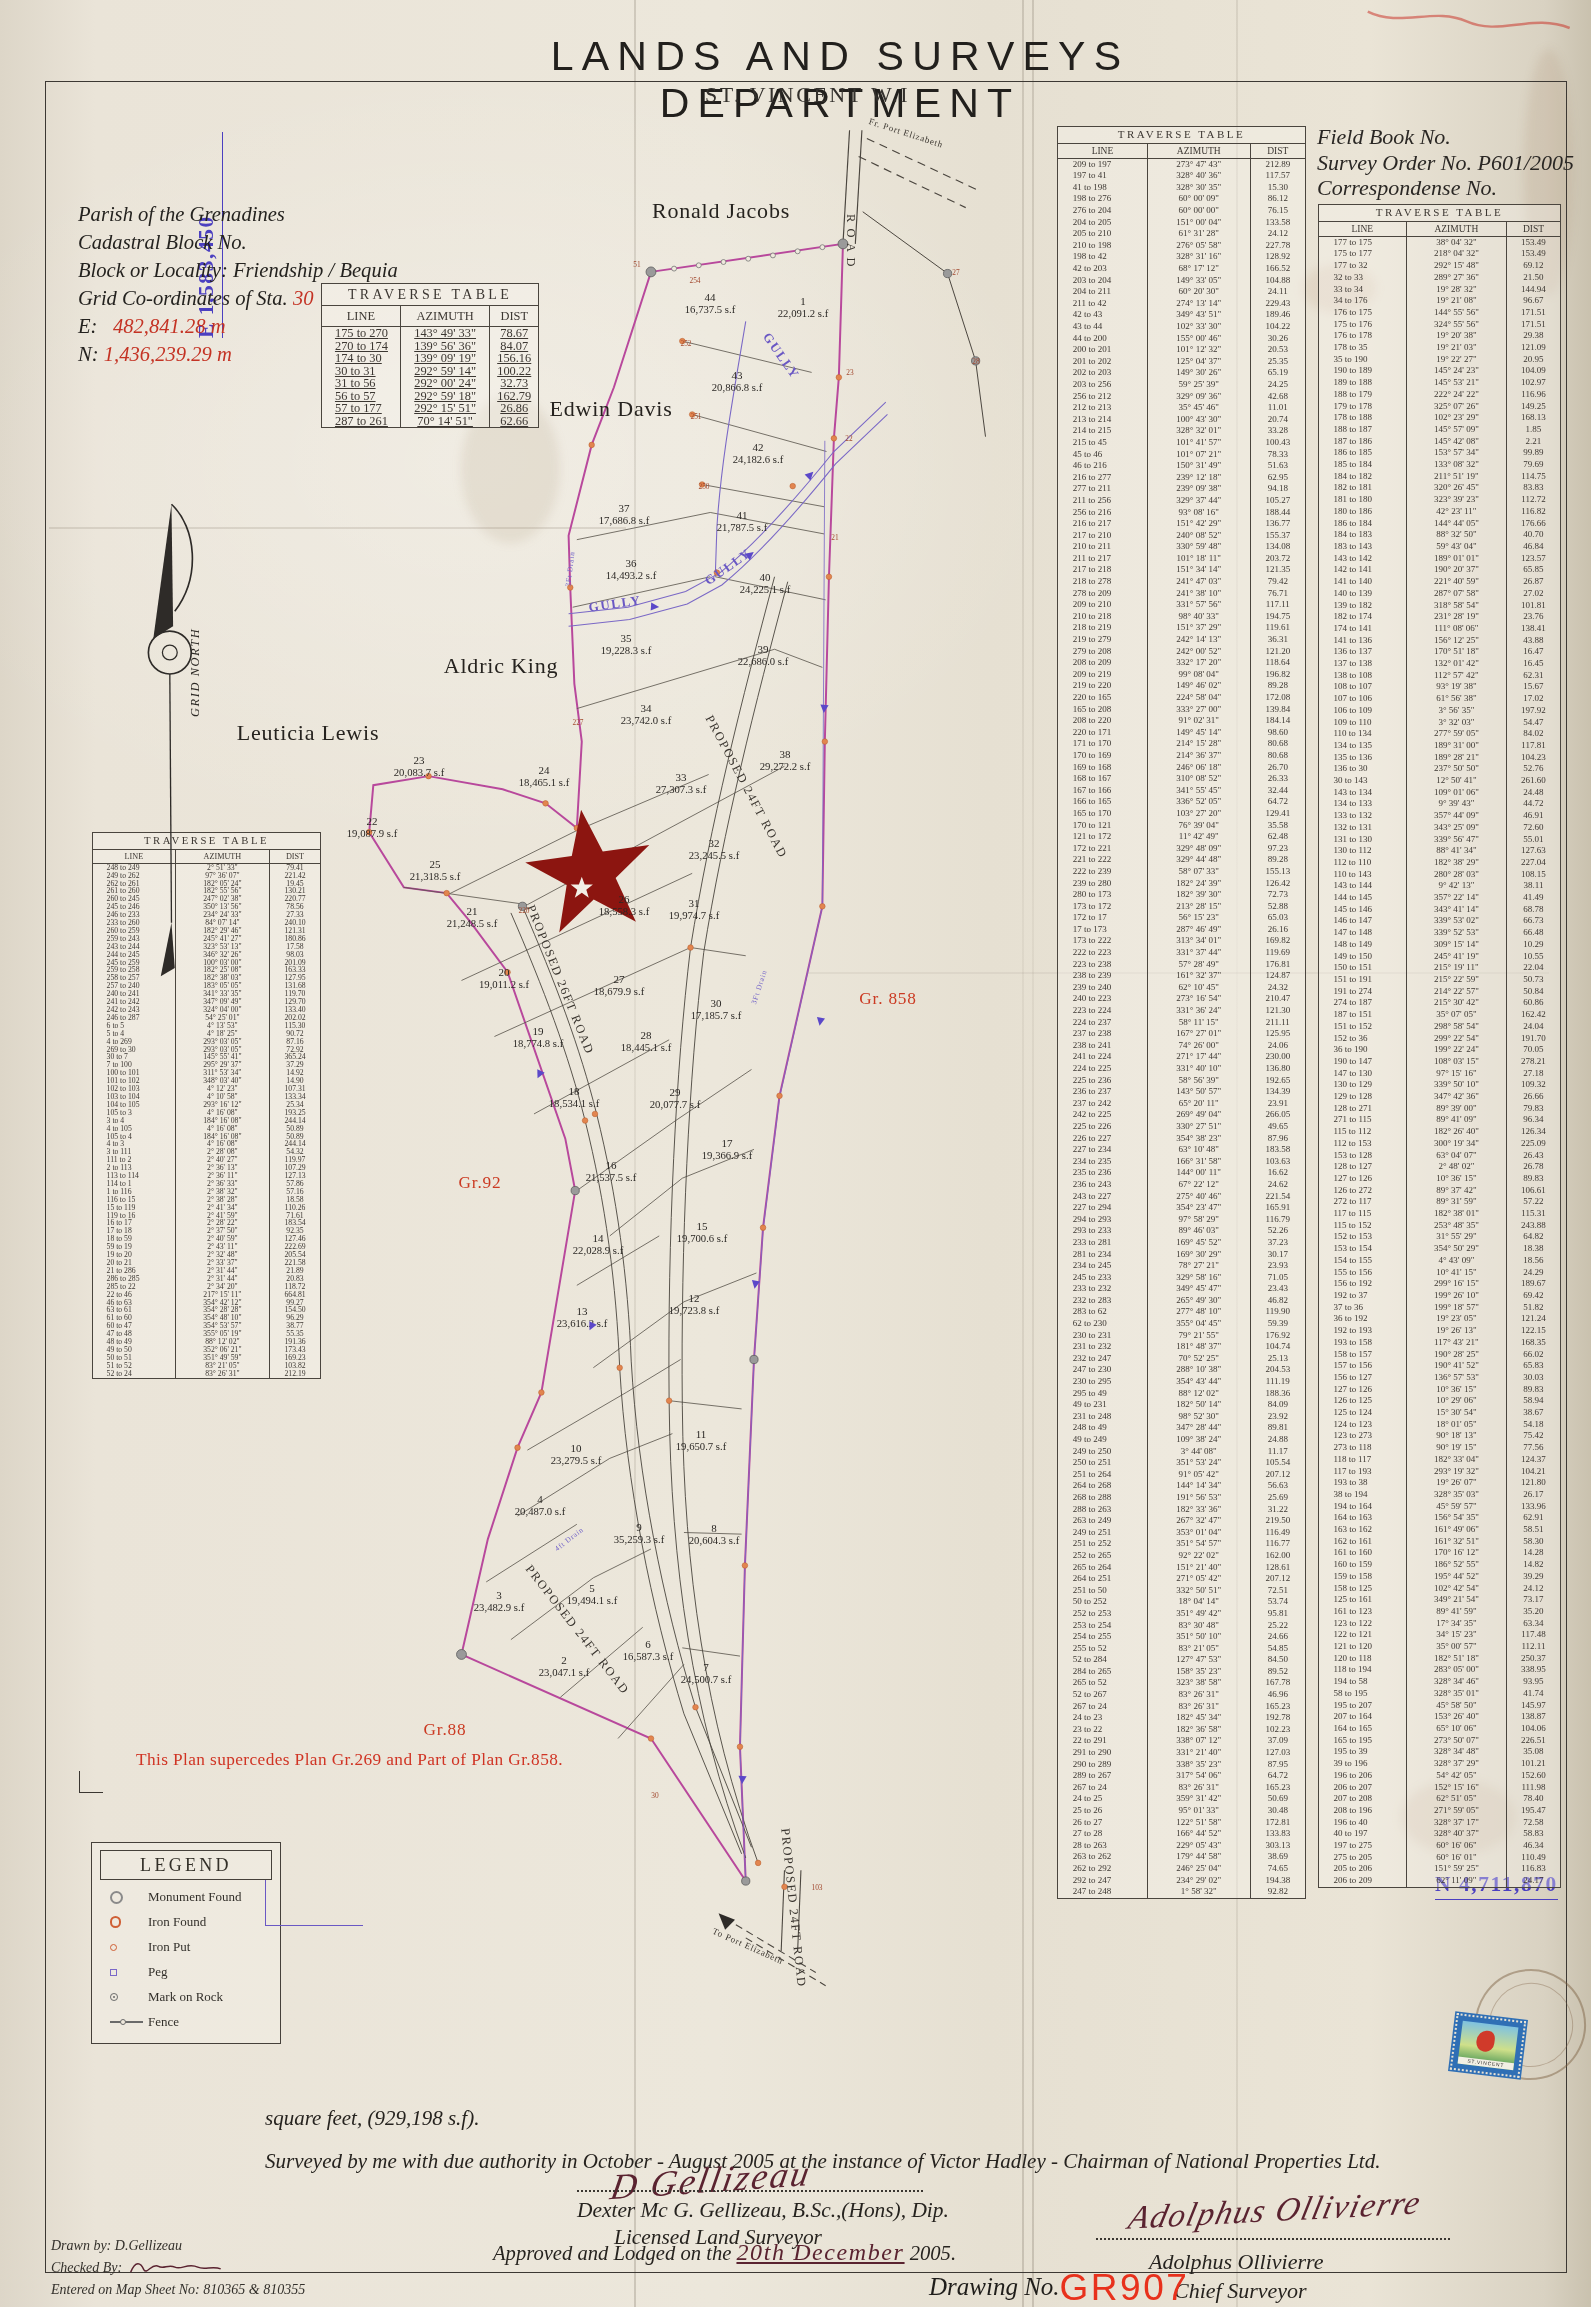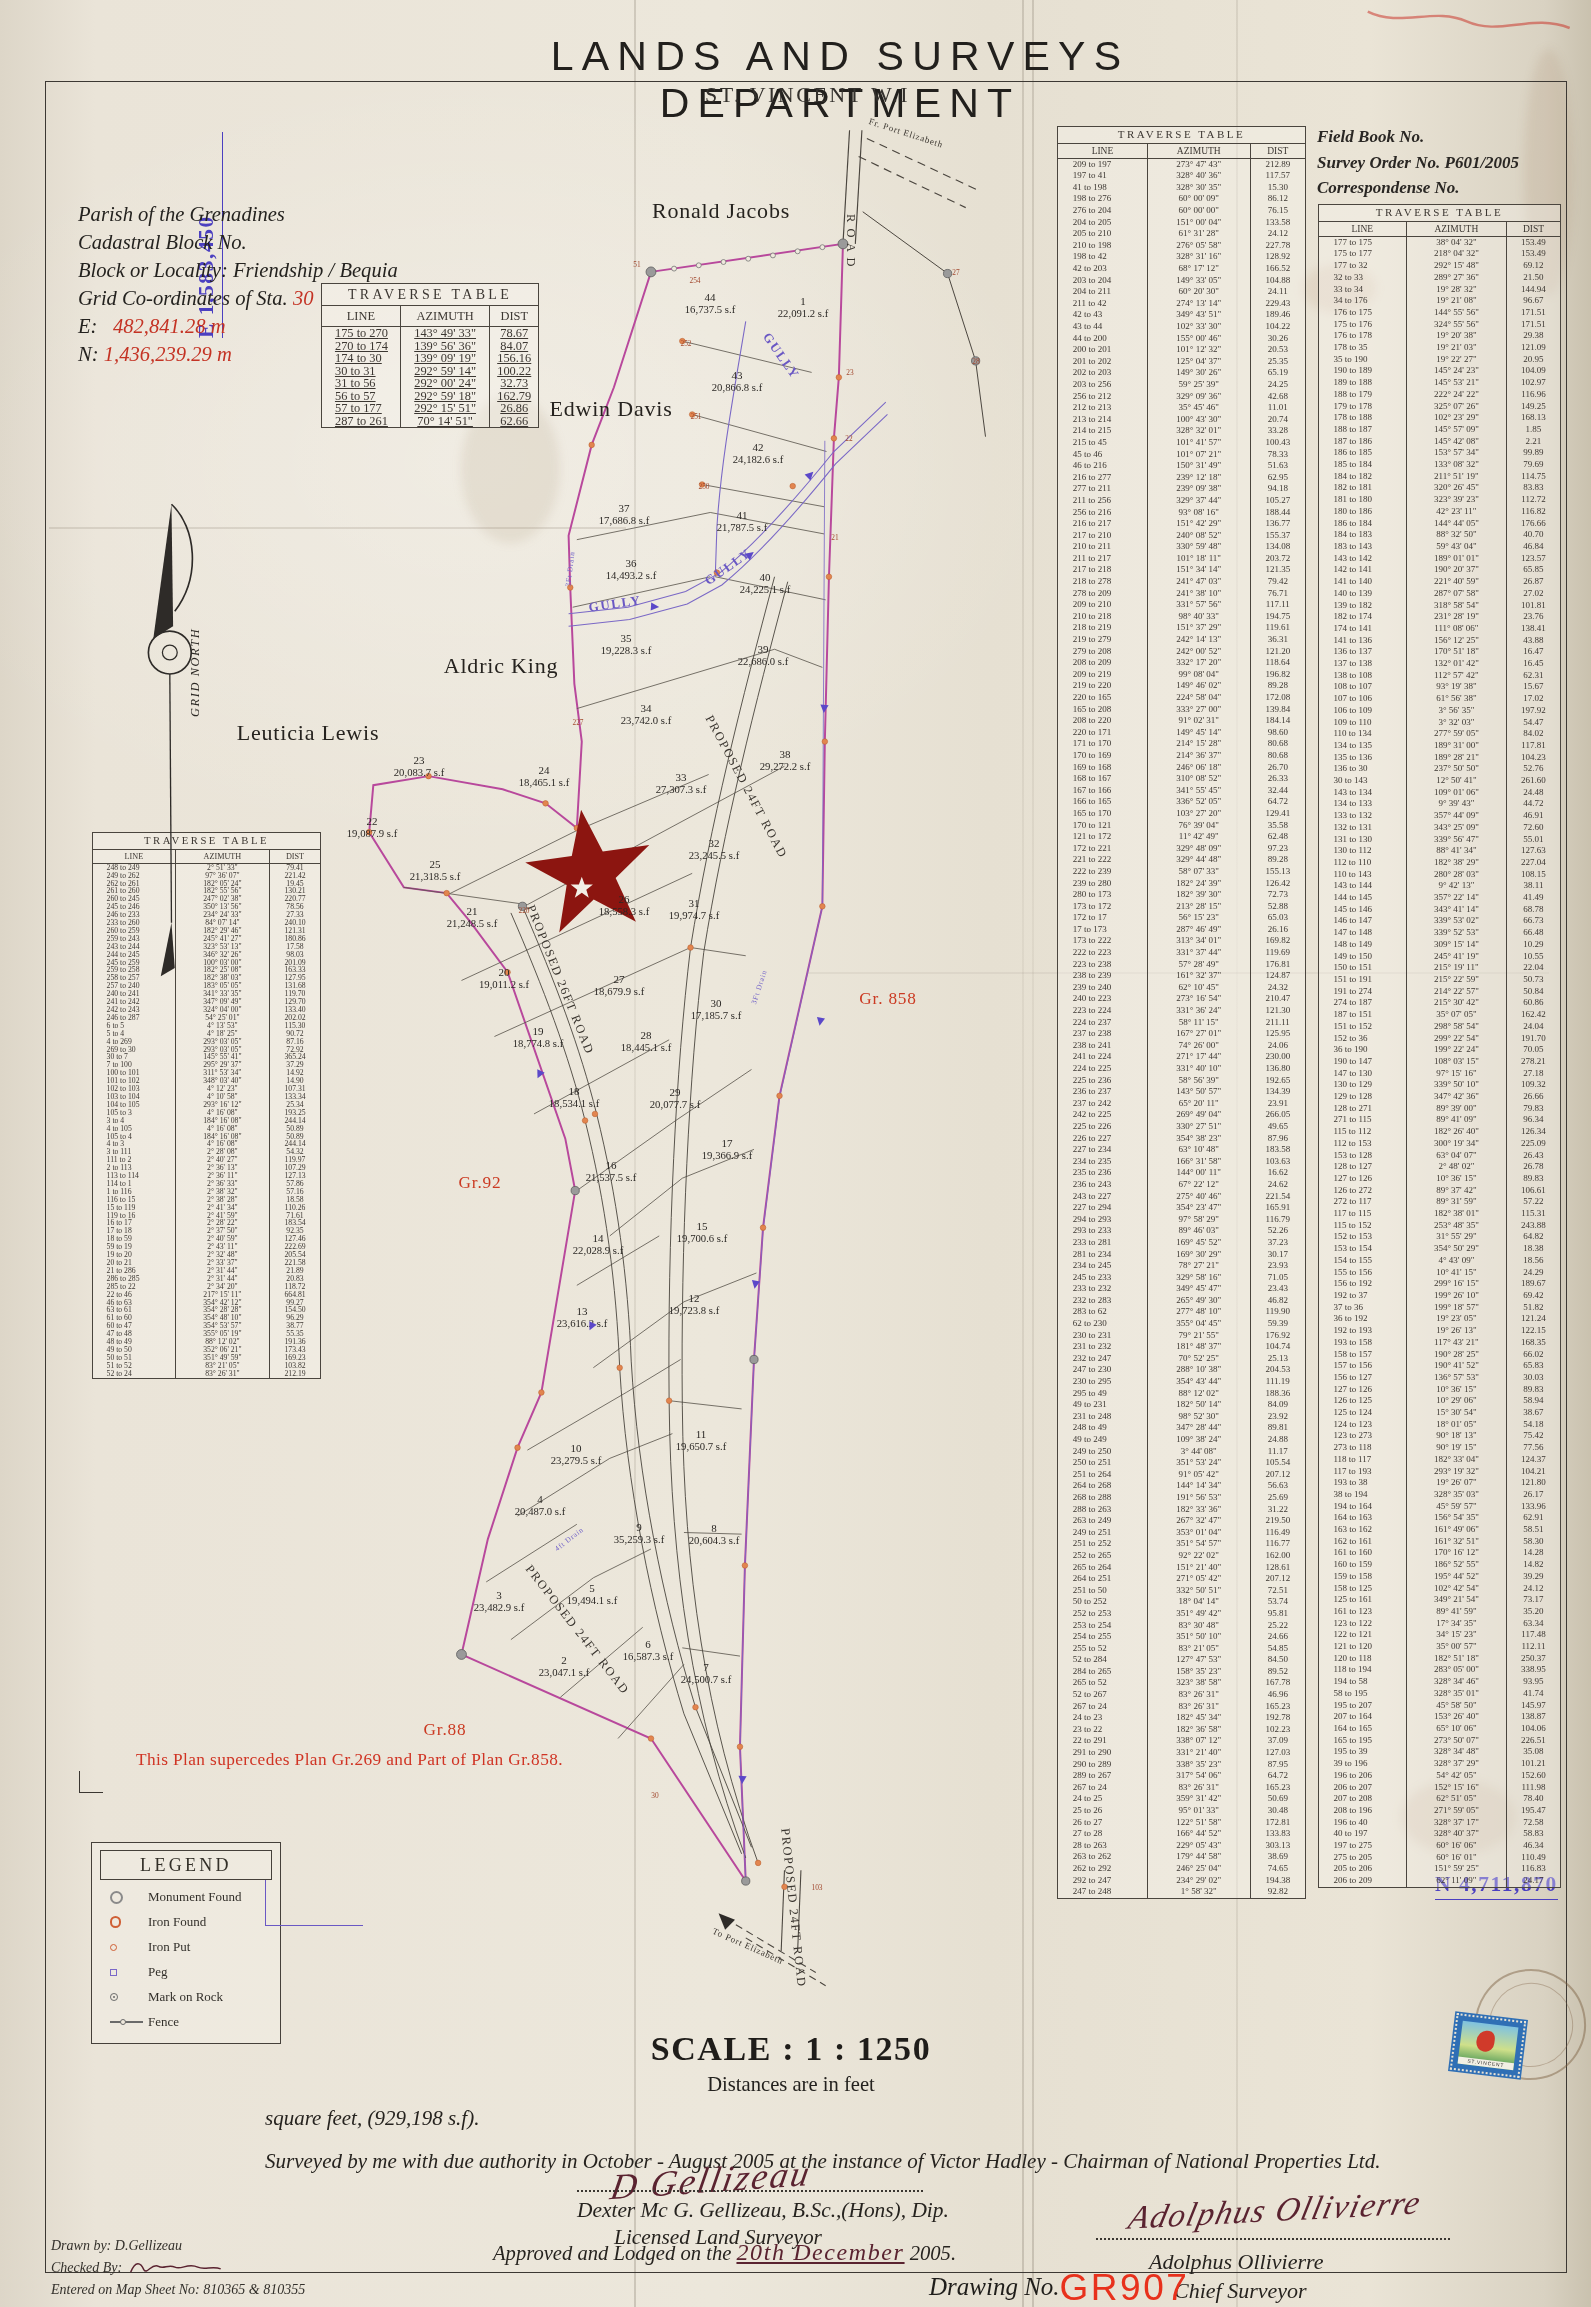--- a/index.html
+++ b/index.html
@@ -18,21 +18,21 @@
     font-family:"Liberation Sans",sans-serif;font-size:41px;letter-spacing:8.2px;color:#22201d;font-weight:500;}
   .terr{position:absolute;left:626px;top:82px;width:363px;text-align:center;font-size:22px;letter-spacing:2.5px;color:#33302c;}
   
   .gridref{color:#4b3fc0;font-family:"Liberation Serif",serif;font-weight:bold;}
   .easting{position:absolute;left:194px;top:132px;width:206px;transform:rotate(-90deg) translate(-100%,0);transform-origin:left top;
     font-size:21.4px;border-bottom:1.6px solid #4b3fc0;padding-bottom:3.3px;letter-spacing:1.6px;}
   .northing{position:absolute;left:1435px;top:1872px;font-size:21.4px;letter-spacing:1.6px;border-bottom:1.6px solid #4b3fc0;padding-bottom:1.6px;}
   
   .info{position:absolute;left:78px;top:200px;font-style:italic;font-size:20.6px;line-height:28px;color:#24221f;}
   .info .red{color:#c43324;}
-  .fieldbook{position:absolute;left:1317px;top:124px;font-style:italic;font-size:17px;line-height:25.5px;color:#2a2724;font-weight:bold;}
+  .fieldbook{position:absolute;left:1317px;top:124px;font-style:italic;font-size:22px;line-height:25.5px;color:#2a2724;}
   
   .ttable{position:absolute;background:rgba(250,247,240,.35);border:1.3px solid #4a453e;font-family:"Liberation Serif",serif;color:#3c3732;}
   .ttable .ttl{text-align:center;border-bottom:1.2px solid #4a453e;letter-spacing:3.3px;}
   .ttable .hdr{display:flex;border-bottom:1.2px solid #4a453e;font-weight:normal;}
   .ttable .rows{position:relative;}
   .ttable .r{display:flex;}
   .ttable .c1{width:36%;padding-left:6%;box-sizing:border-box;}
   .ttable .c2{width:42%;text-align:center;border-left:1px solid #4a453e;border-right:1px solid #4a453e;box-sizing:border-box;}
   .ttable .c3{width:22%;text-align:center;box-sizing:border-box;}
   .ttable .hdr .c1{text-align:center;padding-left:0;}
@@ -2293,24 +2293,20 @@
           </div>
           <div class="llab">Fence</div>
         </div>
       </div>
   </div>
   <div class="cornermark-p"></div>
   <div class="cornermark-b"></div>
 
   <div class="supersede">This Plan supercedes  Plan Gr.269 and Part of Plan Gr.858.</div>
 
-  <div class="scaleblk">
-    <div class="s1">SCALE : 1 : 1250</div>
-    <div class="s2">Distances are in feet</div>
-  </div>
 
   <div class="statement">
     <div class="l2">square feet, (929,198 s.f).</div>
     <div class="surv">Surveyed by me with due authority in October - August 2005 at the instance of Victor Hadley - Chairman of  National   Properties   Ltd.</div>
   </div>
 
   <div class="handwrit sig1">D Gellizeau</div>
   <div class="dots" style="left:577px;top:2190px;width:346px"></div>
   <div class="surveyorname">Dexter Mc G. Gellizeau, B.Sc.,(Hons), Dip.</div>
   <div class="surveyortitle">Licensed Land Surveyor</div>

